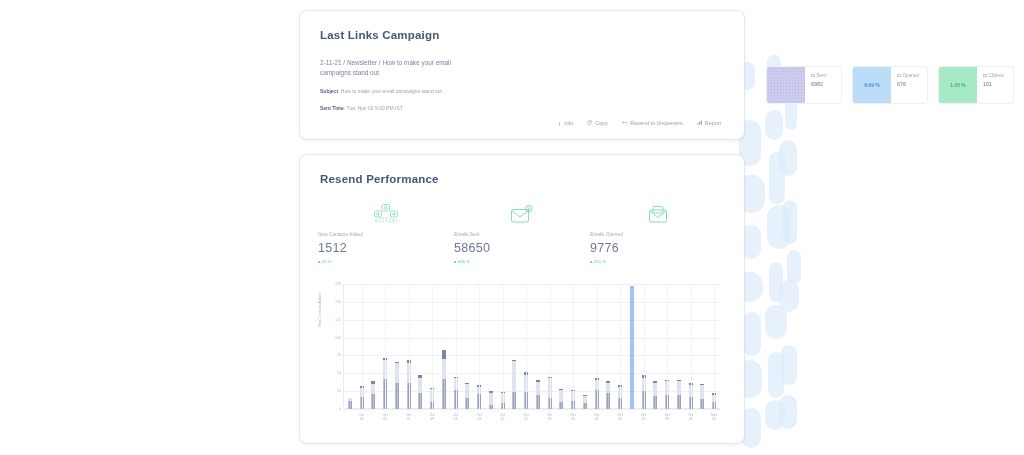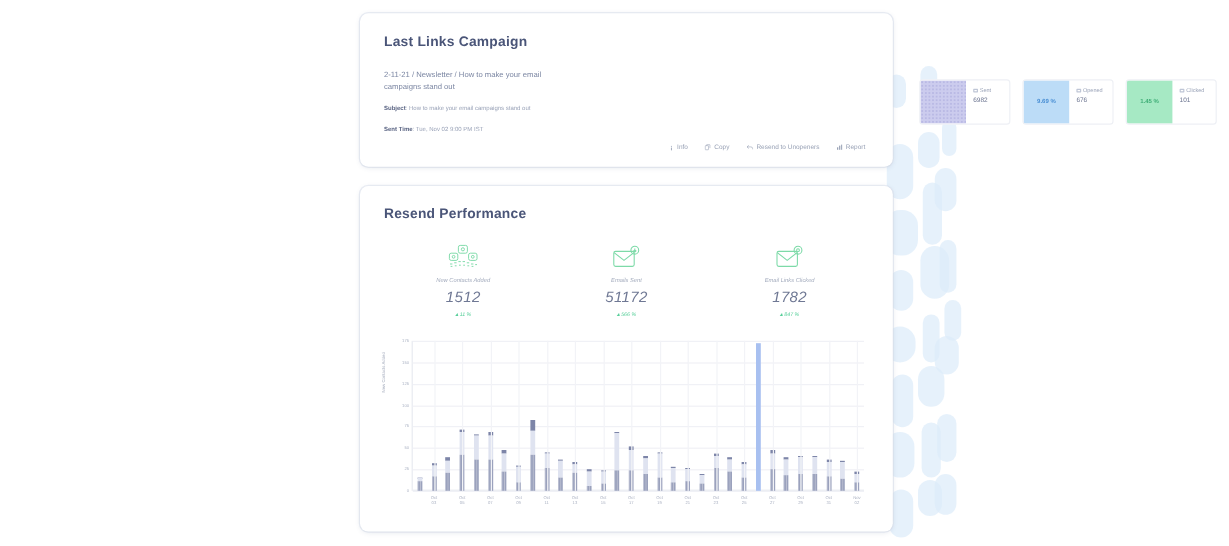--- a/index.html
+++ b/index.html
@@ -96,21 +96,21 @@
     white-space: nowrap;
   }
   .action-btn svg { display: block; }
 
   
   .metrics {
     position: absolute; left: 18px; top: 46px;
     width: 408px;
     display: flex;
   }
-  .metric { flex: 1; text-align: center; font-style: italic; }
+  .metric { flex: 1; text-align: left; }
   .metric-icon { height: 26px; display: flex; align-items: center; justify-content: center; }
   .metric-label { font-size: 4.8px; color: #a3abbd; margin-top: 5px; }
   .metric-value { font-size: 12.5px; color: #6f7894; margin-top: 4px; letter-spacing: .3px; }
   .metric-delta { font-size: 4.4px; color: #58cf9a; margin-top: 3px; }
   .metric-delta .tri { font-size: 5px; }
 
   
   .chart-wrap { position: absolute; left: 20px; top: 126px; width: 404px; height: 150px; }
   .y-title {
     position: absolute; left: -2px; top: 46px;
@@ -284,38 +284,37 @@
       <div class="metric">
         <div class="metric-icon">
           <svg width="24" height="21" viewBox="0 0 48 42" fill="none" stroke="#7ddaa8" stroke-width="1.8">
             <rect x="3" y="11" width="34" height="25" rx="3"></rect>
             <path d="M3.5 13 L20 26 L36.5 13"></path>
             <circle cx="38" cy="9" r="6.5"></circle>
               <path d="M38 6v6M35.5 9.5l2.5 2.5 2.5-2.5"></path>
           </svg>
         </div>
         <div class="metric-label">Emails Sent</div>
-        <div class="metric-value">51172</div>
+        <div class="metric-value">58650</div>
         <div class="metric-delta"><span class="tri">▴</span> <span>566 %</span></div>
       </div>
-
 
       <div class="metric">
         <div class="metric-icon">
           <svg width="24" height="21" viewBox="0 0 48 42" fill="none" stroke="#7ddaa8" stroke-width="1.8">
-            <rect x="3" y="11" width="34" height="25" rx="3"></rect>
-            <path d="M3.5 13 L20 26 L36.5 13"></path>
-            <circle cx="38" cy="9" r="6.5"></circle>
-              <circle cx="38" cy="9" r="2.3"></circle>
+            <rect x="7" y="12" width="34" height="24" rx="3"></rect>
+            <rect x="14" y="5" width="20" height="13" rx="2"></rect>
+            <path d="M7.5 14 L24 27 L40.5 14"></path>
           </svg>
         </div>
-        <div class="metric-label">Email Links Clicked</div>
-        <div class="metric-value">1782</div>
-        <div class="metric-delta"><span class="tri">▴</span> <span>847 %</span></div>
-      </div>
+        <div class="metric-label">Emails Opened</div>
+        <div class="metric-value">9776</div>
+        <div class="metric-delta"><span class="tri">▴</span> <span>251 %</span></div>
+      </div>
+
 
     </div>
 
     <div class="chart-wrap">
       <div class="y-title">New Contacts Added</div>
       <div class="plot" id="plot">
         <div class="axis-bottom"></div>
       <div class="gridline" style="top: 125px;"></div>
           <div class="ytick" style="top: 125px;">0</div>
           <div class="gridline" style="top: 107.143px;"></div>

